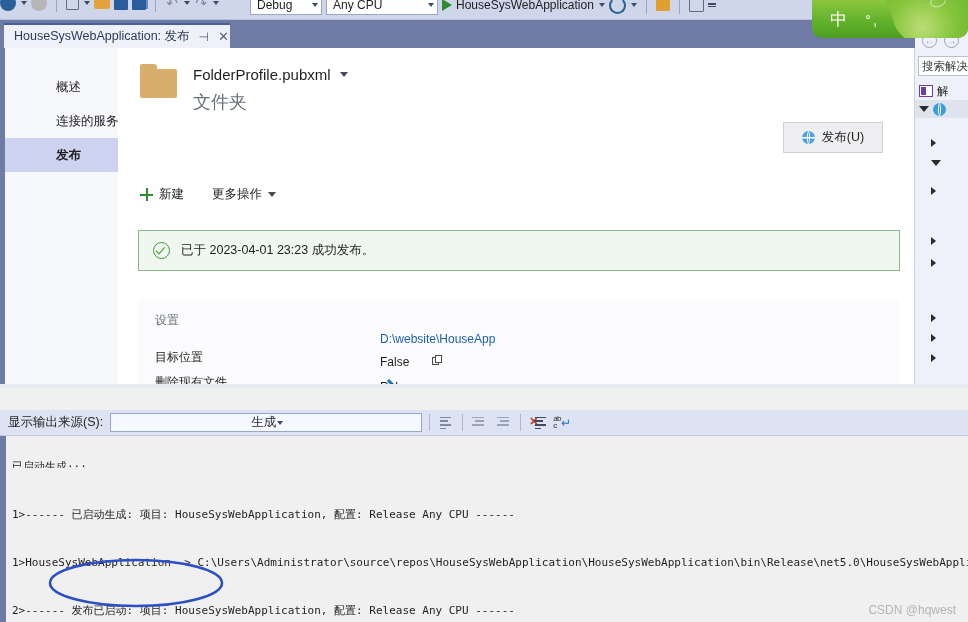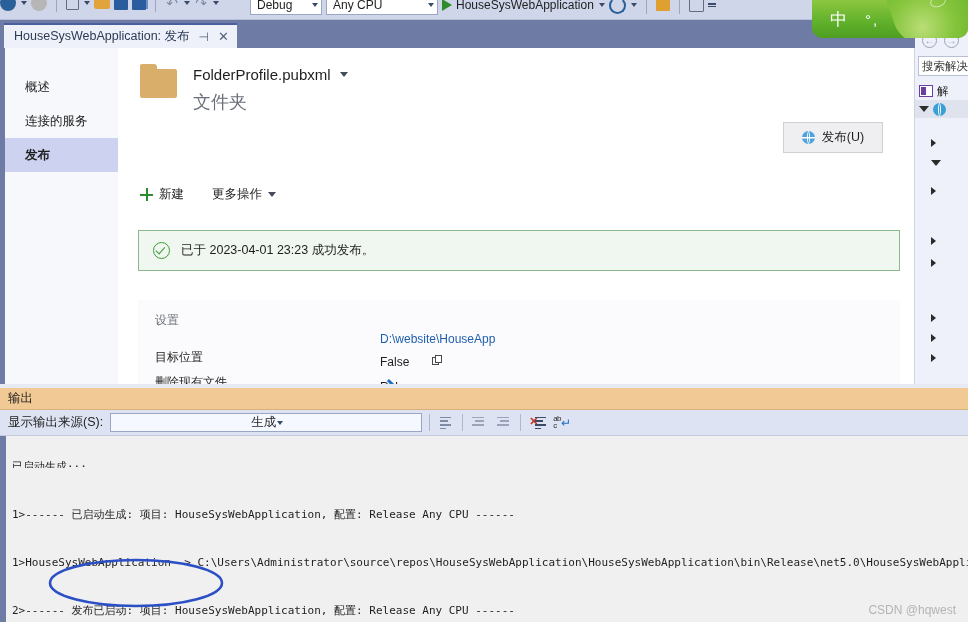--- a/index.html
+++ b/index.html
@@ -151,21 +151,21 @@
     box-sizing: border-box;
   }
   #doc-tab {
     position: absolute;
     left: 4px; top: 3px;
     height: 25px;
     background: #eef1f9;
     border-top: 2px solid #4a5f9e;
     display: flex;
     align-items: center;
-    padding: 0 8px 0 10px;
+    padding: 0 1px 0 10px;
     box-sizing: border-box;
     gap: 9px;
   }
   #doc-tab .tab-title {
     font-size: 12.5px;
     color: #2b3a55;
     white-space: nowrap;
   }
   .tab-pin {
     font-size: 12px;
@@ -201,21 +201,21 @@
   #projnav .nav-accent {
     position: absolute;
     left: 0; top: 0;
     width: 5px; height: 340px;
     background: #6e7ba5;
   }
   .nav-item {
     height: 34px;
     display: flex;
     align-items: center;
-    padding-left: 25px;
+    padding-left: 56px;
     font-size: 12.5px;
     color: #1e1e1e;
     box-sizing: border-box;
     white-space: nowrap;
   }
   .nav-item.first { margin-top: 22px; }
   .nav-item.selected {
     background: #ccd2ef;
     font-weight: bold;
   }
@@ -941,23 +941,20 @@
       <span class="tri-right"></span>
     </div>
   <div class="tree-arrow-only" style="top:331px;">
       <span class="tri-right"></span>
     </div>
 </div>
 
 <div id="bottom-strip"></div>
 
 <div id="output-window">
-  <div id="output-caption">
-    <span>输出</span>
-  </div>
 
   <div id="output-toolbar">
     <span class="lbl">显示输出来源(S):</span>
     <span id="source-combo">
       <span>生成</span>
       <span class="tb-caret"></span>
     </span>
     <span class="ot-sep"></span>
     <span class="ot-btn">
       <span class="lines">

